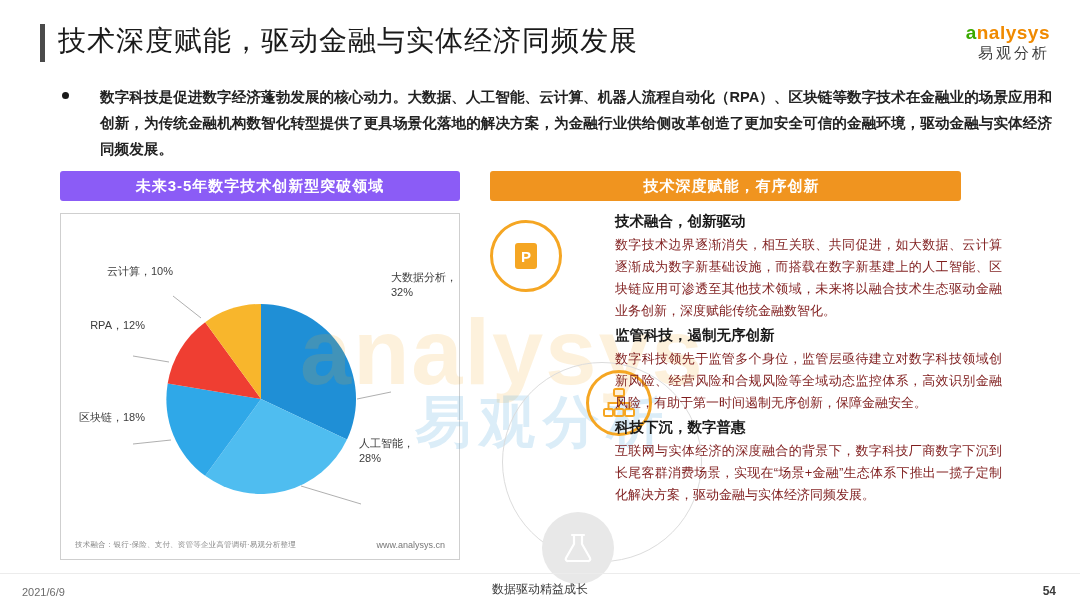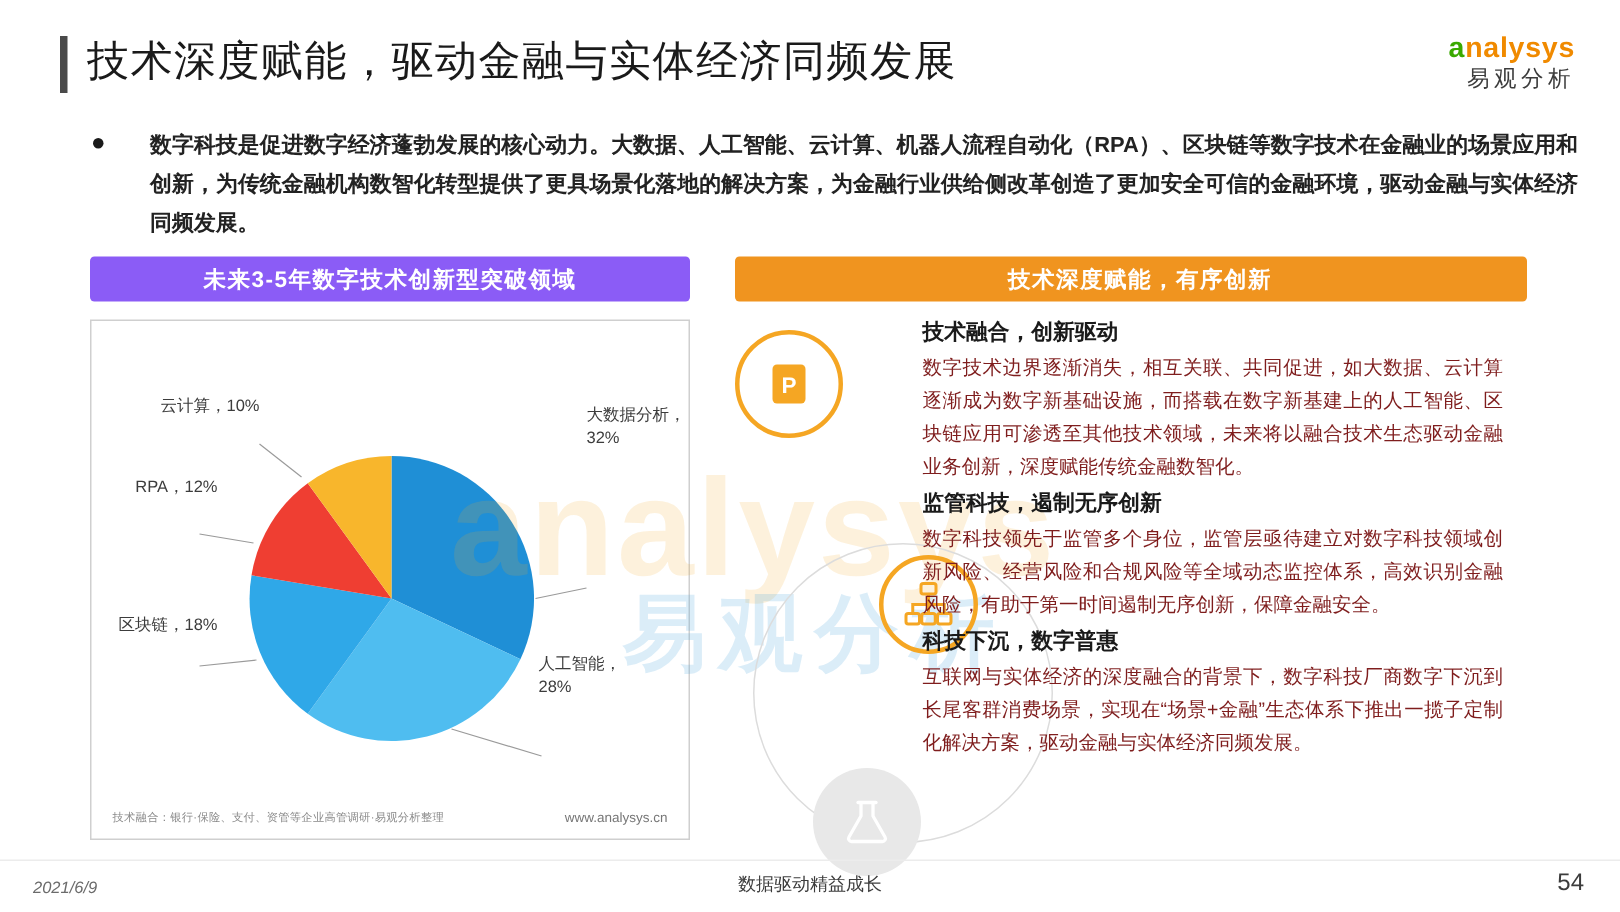--- a/index.html
+++ b/index.html
@@ -50,21 +50,21 @@
   .intro .txt { display: block; margin-left: 38px; text-align: justify; font-weight: bold; }
 
   
   .bar {
     position: absolute; height: 30px; border-radius: 3px;
     color: #fff; font-size: 15px; font-weight: bold;
     display: flex; align-items: center; justify-content: center;
     letter-spacing: 1px;
   }
   .bar-left  { left: 60px;  top: 171px; width: 400px; background: #8b5cf6; }
-  .bar-right { left: 490px; top: 171px; width: 528px; background: #f0941f; padding-left: 12px; }
+  .bar-right { left: 490px; top: 171px; width: 471px; background: #f0941f; padding-left: 12px; }
 
   
   .chart-panel {
     position: absolute; left: 60px; top: 213px; width: 400px; height: 347px;
     border: 1px solid #cfcfcf; background: #fff;
   }
   .chart-svg { position: absolute; left: 0; top: 0; }
   .chart-label {
     position: absolute; font-size: 11px; color: #3c3c3c; line-height: 15px;
   }
@@ -112,28 +112,28 @@
     letter-spacing: 2px; pointer-events: none; white-space: nowrap;
   }
   .watermark2 {
     position: absolute; left: 415px; top: 385px;
     font-size: 56px; font-weight: bold; color: rgba(90,171,221,0.22);
     letter-spacing: 8px; pointer-events: none; white-space: nowrap;
   }
 
   
   .footer-date {
-    position: absolute; left: 22px; bottom: 10px; font-size: 11px; color: #6b6b6b; font-style: italic;
+    position: absolute; left: 22px; bottom: 10px; font-size: 11px; color: #6b6b6b;
   }
   .footer-center {
     position: absolute; left: 0; right: 0; bottom: 10px; text-align: center;
     font-size: 12px; color: #3c3c3c;
   }
   .footer-page {
-    position: absolute; right: 24px; bottom: 10px; font-size: 16px; color: #3c3c3c;
+    position: absolute; right: 24px; bottom: 10px; font-size: 12px; color: #3c3c3c; font-weight: bold;
   }
   .footer-rule {
     position: absolute; left: 0; right: 0; bottom: 34px; height: 1px; background: #ececec;
   }
 </style>
 </head>
 <body>
 
 <div class="header">
   <div class="title-bar"></div>

